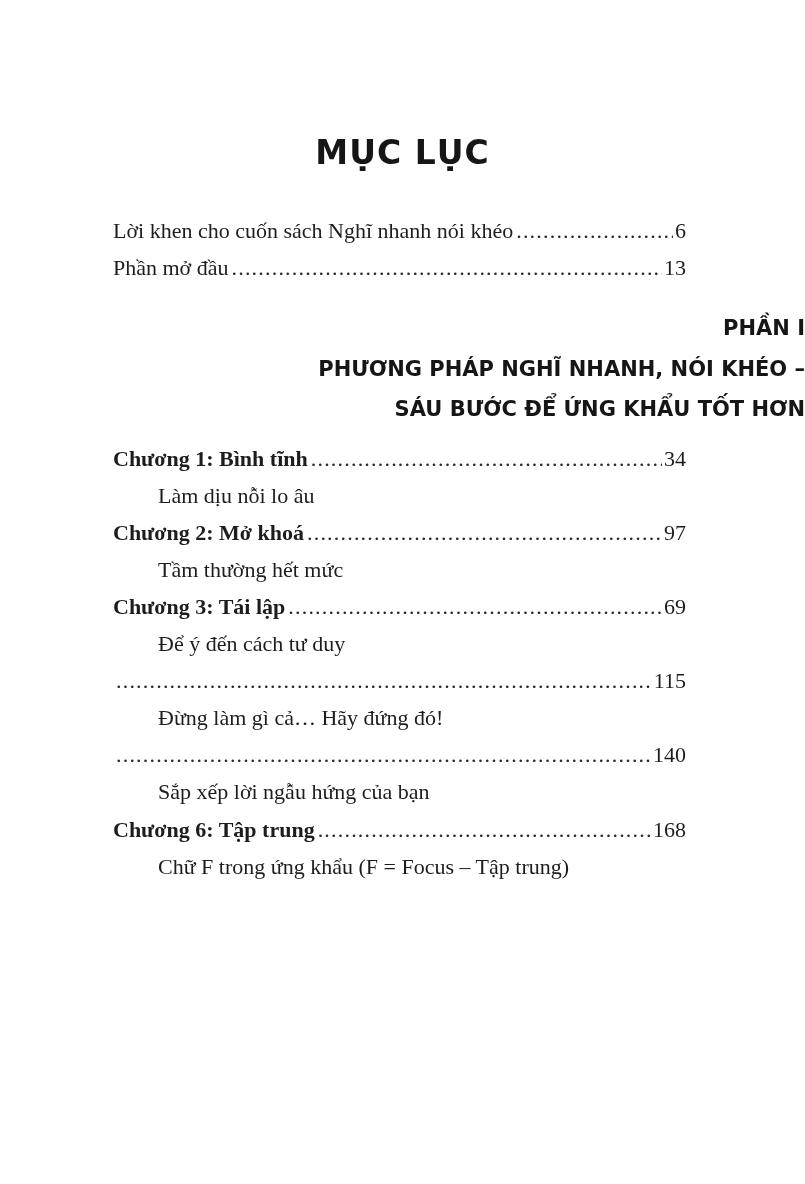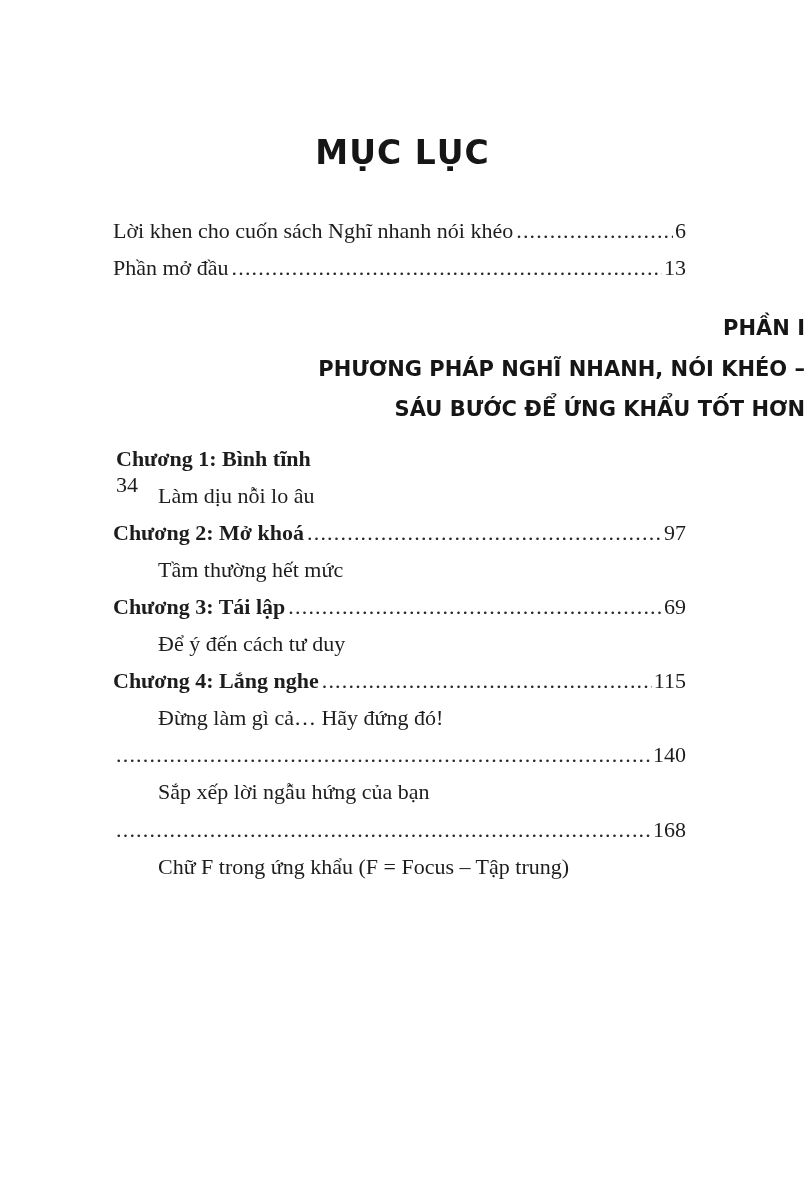--- a/index.html
+++ b/index.html
@@ -97,21 +97,21 @@
       <span class="page-num">13</span>
     </div>
   </div>
 
   <div class="part-heading" style="top:316px;">PHẦN I</div>
   <div class="part-heading" style="top:357px;">PHƯƠNG PHÁP NGHĨ NHANH, NÓI KHÉO –</div>
   <div class="part-heading" style="top:397px;">SÁU BƯỚC ĐỂ ỨNG KHẨU TỐT HƠN</div>
 
   <div class="toc" style="top:446px;">
 
-    <div class="row" style="top:0px;flex-direction:column;">
+    <div class="row" style="top:0px;">
       <span class="label bold">Chương 1: Bình tĩnh</span>
       <span class="leader"></span>
       <span class="page-num">34</span>
     </div>
     <div class="sub" style="top:37px;">Làm dịu nỗi lo âu</div>
 
     <div class="row" style="top:74px;">
       <span class="label bold">Chương 2: Mở khoá</span>
       <span class="leader"></span>
       <span class="page-num">97</span>
@@ -119,32 +119,32 @@
     <div class="sub" style="top:111px;">Tầm thường hết mức</div>
 
     <div class="row" style="top:148px;">
       <span class="label bold">Chương 3: Tái lập</span>
       <span class="leader"></span>
       <span class="page-num">69</span>
     </div>
     <div class="sub" style="top:185px;">Để ý đến cách tư duy</div>
 
     <div class="row" style="top:222px;">
-      <span class="label bold">Chương 4: Lắng nghe</span>
       <span class="leader"></span>
       <span class="page-num">115</span>
     </div>
     <div class="sub" style="top:259px;">Đừng làm gì cả… Hãy đứng đó!</div>
 
     <div class="row" style="top:296px;">
       <span class="leader"></span>
       <span class="page-num">140</span>
     </div>
     <div class="sub" style="top:333px;">Sắp xếp lời ngẫu hứng của bạn</div>
 
     <div class="row" style="top:371px;">
+      <span class="label bold">Chương 6: Tập trung</span>
       <span class="leader"></span>
       <span class="page-num">168</span>
     </div>
     <div class="sub" style="top:408px;">Chữ F trong ứng khẩu (F = Focus – Tập trung)</div>
 
   </div>
 </div>
 
 </body></html>

